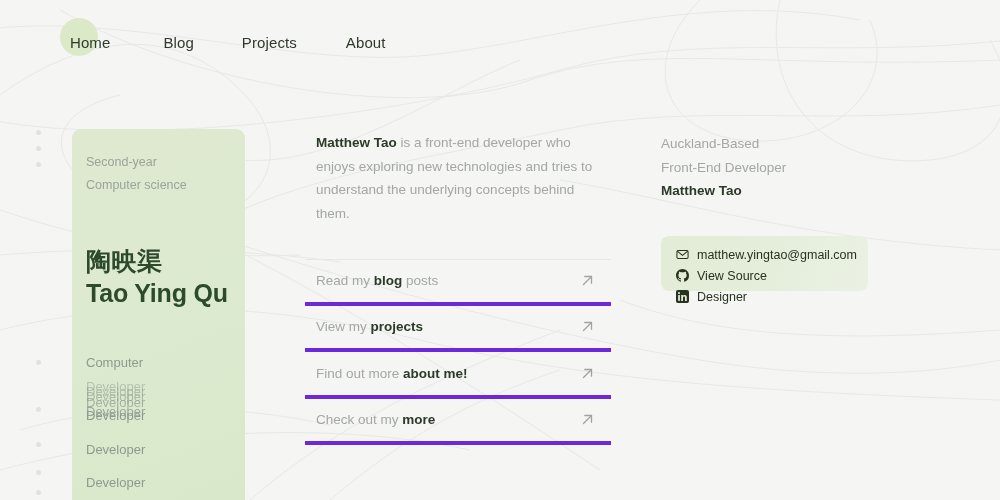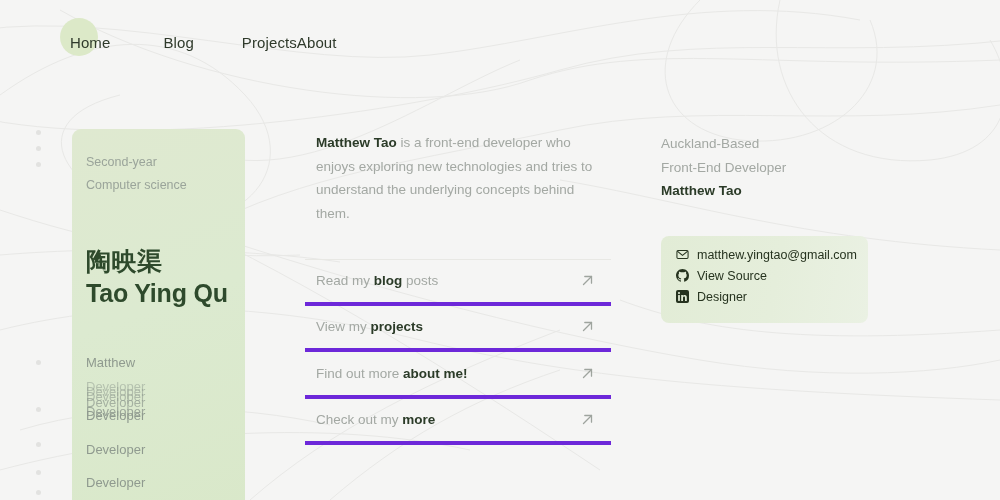--- a/index.html
+++ b/index.html
@@ -41,21 +41,21 @@
   .nav-item {
     font-size: 15px;
     color: #2f3a2b;
     letter-spacing: .1px;
     cursor: pointer;
     white-space: nowrap;
   }
   .nav-item.i0 { margin-left: 10px; }
   .nav-item.i1 { margin-left: 53px; }
   .nav-item.i2 { margin-left: 48px; }
-  .nav-item.i3 { }
+  .nav-item.i3 { margin-left: 49px; }
 
   
   .profile-card {
     position: absolute;
     left: 72px; top: 129px;
     width: 173px; height: 400px;
     border-radius: 9px 9px 0 0;
     background: linear-gradient(160deg, #dfe9d0 0%, #dcead0 45%, #d9e8c9 100%);
     overflow: hidden;
     z-index: 2;
@@ -105,21 +105,21 @@
   
   .meta-right {
     position: absolute; left: 661px; top: 132px; z-index: 3;
   }
   .meta-line { font-size: 13.5px; line-height: 23.5px; color: #a3a8a3; white-space: nowrap; }
   .meta-line.strong { color: #2b3b28; font-weight: 700; }
 
   .contact-card {
     position: absolute;
     left: 661px; top: 236px;
-    width: 207px; height: 87px;
+    width: 207px; height: 55px;
     border-radius: 8px;
     background: linear-gradient(100deg, #e2ecd6 0%, #e5eedb 55%, #eaf1e3 100%);
     padding: 9px 0 0 15px;
     z-index: 3;
   }
   .contact-row {
     display: flex; align-items: center; gap: 8px;
     height: 19px; margin-bottom: 2px;
     cursor: pointer;
   }
@@ -180,21 +180,21 @@
   <section class="profile-card">
     <div class="card-meta">Second-year</div>
     <div class="card-meta">Computer science</div>
 
     <div class="card-name-wrap">
       <div class="card-name-cn">陶映渠</div>
       <div class="card-name-en">Tao Ying Qu</div>
     </div>
 
     <div class="roles">
-      <div class="role" style="top:0px">Matthew</div>
+      <div class="role" style="top:0px">Computer</div>
       <div class="role" style="top:24px;opacity:.5">Developer</div>
       <div class="role" style="top:29px;opacity:.55">Developer</div>
       <div class="role" style="top:34px;opacity:.6">Developer</div>
       <div class="role" style="top:40px;opacity:.7">Developer</div>
       <div class="role" style="top:49px;opacity:.85">Developer</div>
       <div class="role" style="top:53px">Developer</div>
       <div class="role" style="top:87px">Developer</div>
       <div class="role" style="top:120px">Developer</div>
     </div>
   </section>

